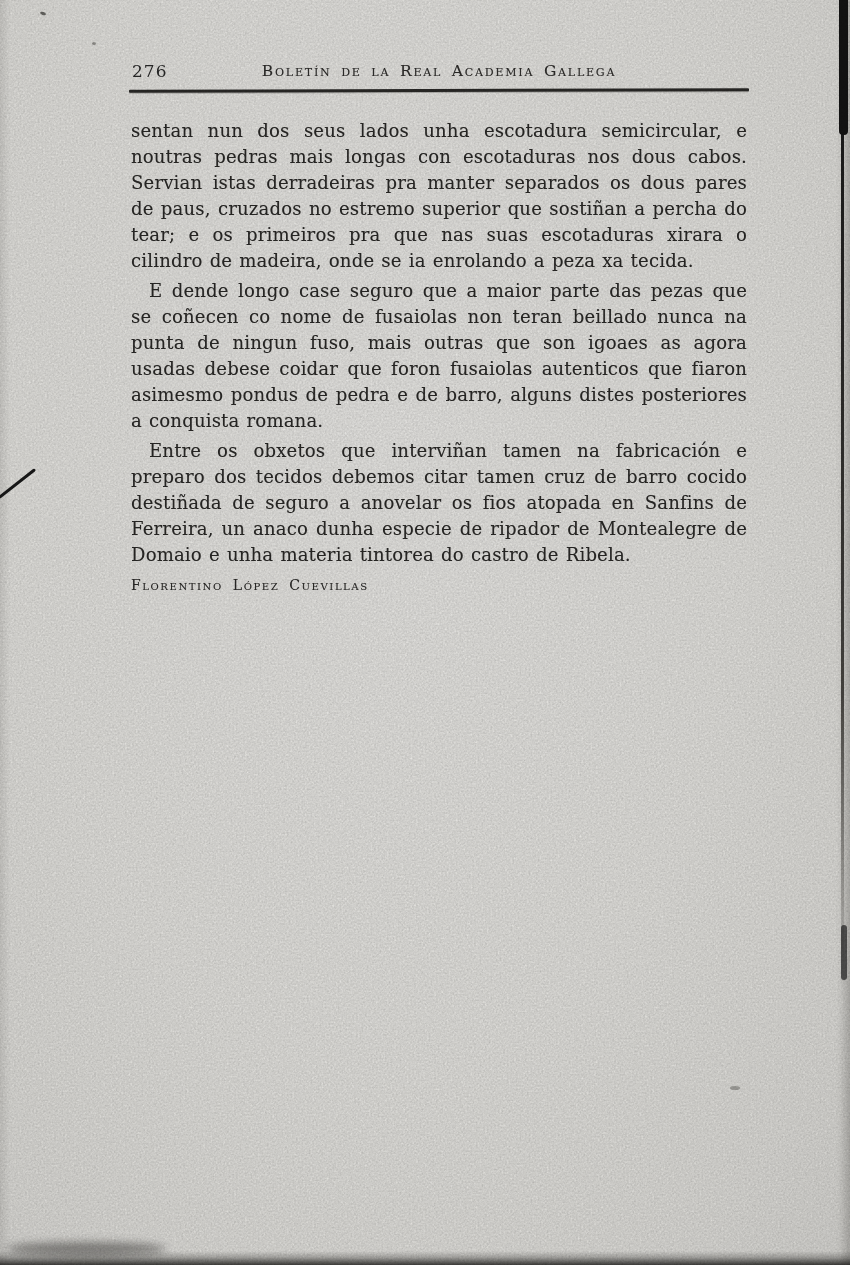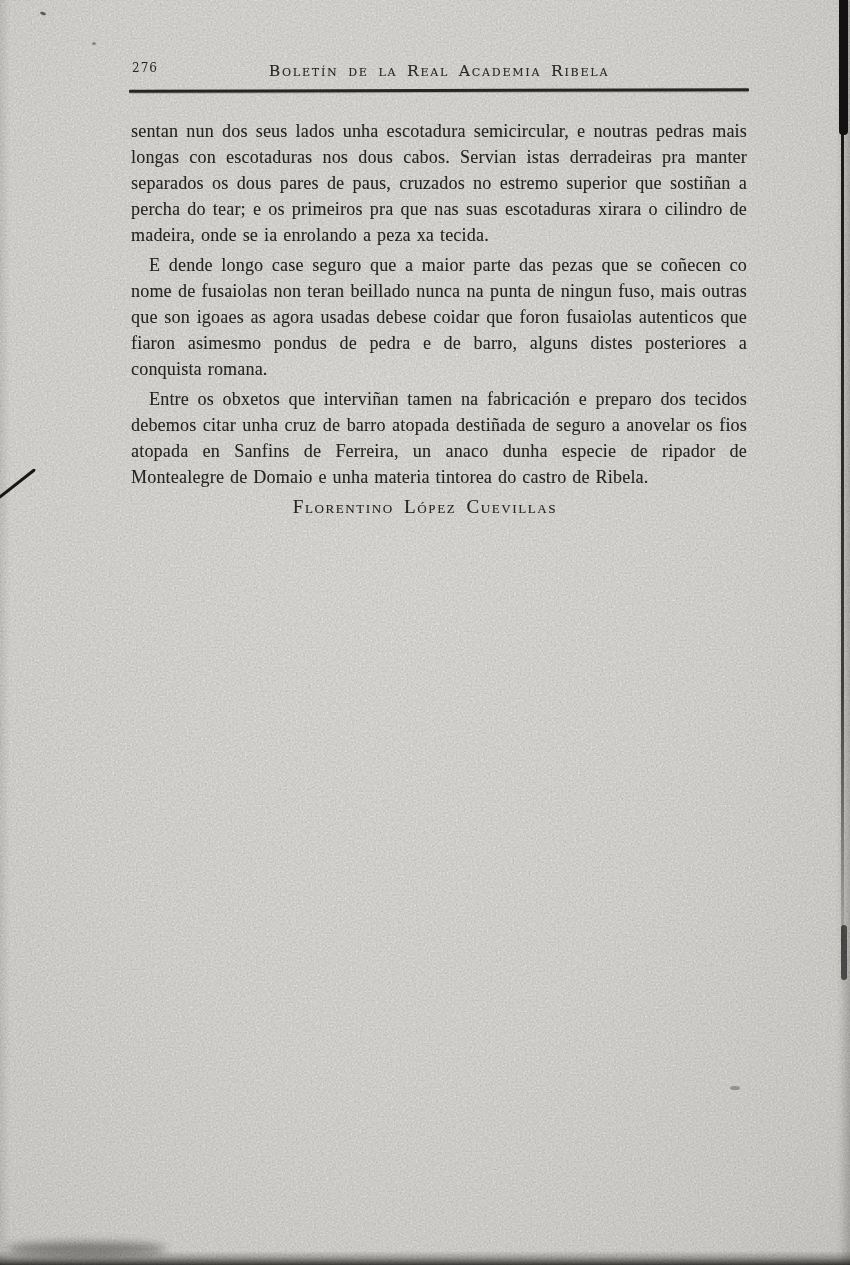--- a/index.html
+++ b/index.html
@@ -13,21 +13,21 @@
   .page {
     position: absolute; inset: 0;
     background: radial-gradient(ellipse at 45% 35%, #efeeeb 0%, #eae9e5 55%, #e3e2de 85%, #dcdbd7 100%);
     color: #262626;
   }
 
   
   .header { position: absolute; left: 130px; top: 58px; width: 618px; height: 26px; }
   .pagenum {
     position: absolute; left: 2px; top: 3px;
-    font-size: 12px; letter-spacing: 1px; color: #2a2a2a;
+    font-size: 17px; letter-spacing: 1px; color: #2a2a2a;
   }
   .title {
     display: block; text-align: center; padding-top: 4px;
     font-variant: small-caps;
     font-size: 15.5px; letter-spacing: 1.8px; word-spacing: 3px;
     color: #2e2d2b;
     text-shadow: 0.3px 0.3px 0.4px rgba(45,44,42,0.3);
   }
   .rule {
     position: absolute; left: 129px; top: 89px; width: 620px; height: 3px;
@@ -37,30 +37,29 @@
   }
 
   
   .body-text {
     position: absolute; left: 131px; top: 118px; width: 616px;
     font-size: 18px; line-height: 26px;
     text-align: justify;
     letter-spacing: 0.2px; word-spacing: 1.2px;
     color: #2a2927;
     text-shadow: 0.3px 0.4px 0.5px rgba(45,44,42,0.28);
-    font-family: Liberation Serif, serif;
   }
   .body-text p { margin: 0 0 4px 0; text-indent: 18px; }
   .body-text p.noindent { text-indent: 0; }
 
   .signature {
     margin-top: 2px;
-    text-align: center; padding-right: 28px;
+    text-align: left; padding-right: 28px;
     font-variant: small-caps;
-    font-size: 19px; letter-spacing: 1.6px; word-spacing: 4px;
+    font-size: 14px; letter-spacing: 1.6px; word-spacing: 4px;
     color: #2b2a28; text-indent: 0;
   }
 
   
   .noise { position: absolute; inset: 0; pointer-events: none; mix-blend-mode: multiply; }
   .edge-left {
     position: absolute; left: 0; top: 0; width: 10px; height: 100%;
     background: linear-gradient(to right, rgba(120,118,114,0.18), rgba(120,118,114,0));
   }
   .edge-right {
@@ -96,28 +95,28 @@
   .speck.s2 { left: 92px; top: 42px; width: 4px; height: 3px; opacity: 0.45; }
   .speck.s3 { left: 730px; top: 1086px; width: 10px; height: 4px; opacity: 0.35; }
 </style>
 </head>
 <body>
 
 <div class="page">
 
   <div class="header">
     <span class="pagenum">276</span>
-    <span class="title">Boletín de la Real Academia Ribela</span>
+    <span class="title">Boletín de la Real Academia Gallega</span>
   </div>
   <div class="rule"></div>
 
   <div class="body-text">
     <p class="noindent">sentan nun dos seus lados unha escotadura semicircular, e noutras pedras mais longas con escotaduras nos dous cabos. Servian istas derradeiras pra manter separados os dous pares de paus, cruzados no estremo superior que sostiñan a percha do tear; e os primeiros pra que nas suas escotaduras xirara o cilindro de madeira, onde se ia enrolando a peza xa tecida.</p>
     <p>E dende longo case seguro que a maior parte das pezas que se coñecen co nome de fusaiolas non teran beillado nunca na punta de ningun fuso, mais outras que son igoaes as agora usadas debese coidar que foron fusaiolas autenticos que fiaron asimesmo pondus de pedra e de barro, alguns distes posteriores a conquista romana.</p>
-    <p>Entre os obxetos que interviñan tamen na fabricación e preparo dos tecidos debemos citar unha cruz de barro atopada destiñada de seguro a anovelar os fios atopada en Sanfins de Ferreira, un anaco dunha especie de ripador de Montealegre de Domaio e unha materia tintorea do castro de Ribela.</p>
+    <p>Entre os obxetos que interviñan tamen na fabricación e preparo dos tecidos debemos citar tamen cruz de barro cocido destiñada de seguro a anovelar os fios atopada en Sanfins de Ferreira, un anaco dunha especie de ripador de Montealegre de Domaio e unha materia tintorea do castro de Ribela.</p>
     <div class="signature">Florentino López Cuevillas</div>
   </div>
 
   <div class="edge-left"></div>
   <div class="edge-right"></div>
   <div class="binding-line"></div>
   <div class="corner-blob-top"></div>
   <div class="blob-mid"></div>
   <div class="edge-bottom"></div>
   <div class="bottom-smudge"></div>

